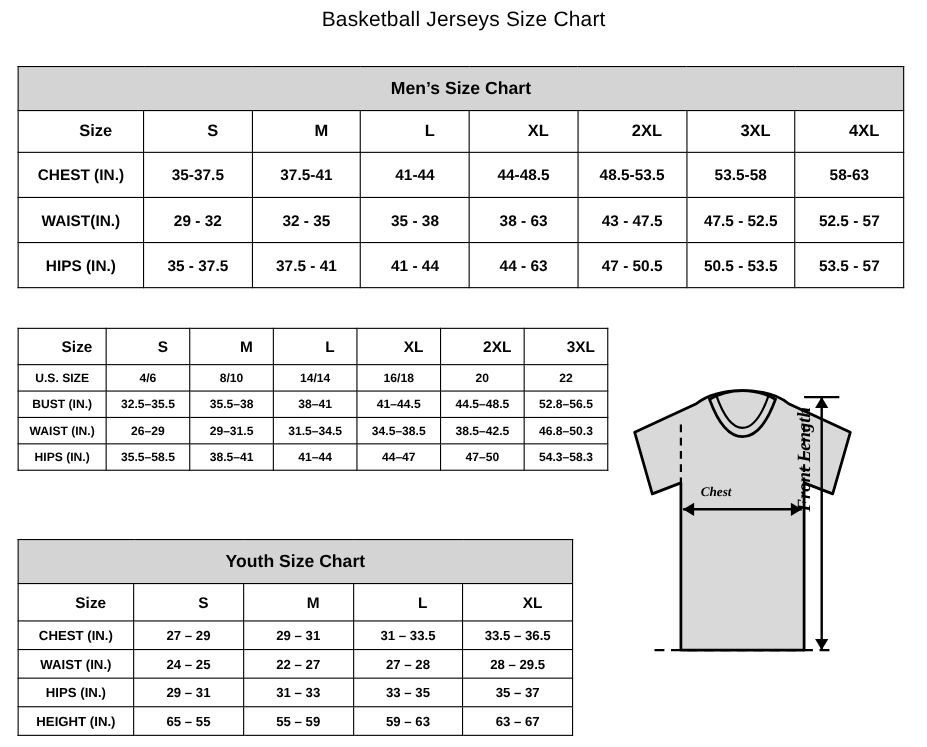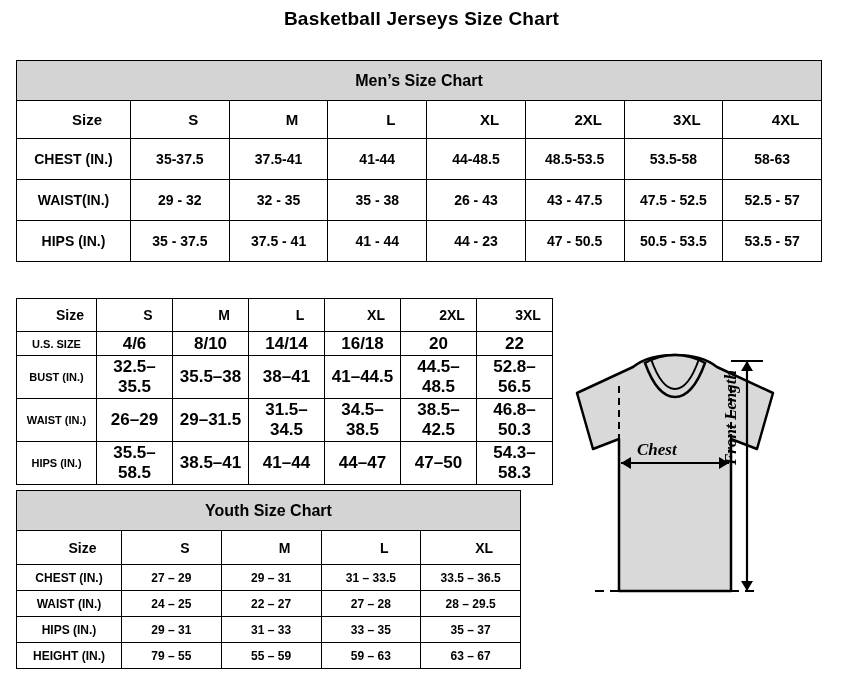--- a/index.html
+++ b/index.html
@@ -14,21 +14,21 @@
   #page {
     position: relative;
     width: 843px;
     height: 679px;
   }
   #main-title {
     position: absolute;
     top: 8px; left: 0; width: 843px;
     text-align: center;
     font-size: 19px;
-    font-weight: bold;
+    font-weight: normal;
     letter-spacing: 0.2px;
   }
 
   table.chart {
     border-collapse: collapse;
     table-layout: fixed;
     background: #ffffff;
   }
   table.chart th, table.chart td {
     border: 1px solid #000000;
@@ -62,21 +62,21 @@
 
   
   #womens-wrap {
     position: absolute;
     top: 298px; left: 16px;
     width: 537px;
   }
   #womens-table { width: 537px; }
   #womens-table .chart-title { height: 38px; font-size: 16px; }
   #womens-table .hdr-row td { height: 33px; font-size: 14px; }
-  #womens-table .body-row td { height: 24px; font-size: 17px; }
+  #womens-table .body-row td { height: 24px; font-size: 11px; }
   #womens-table .body-row td.rowlabel { font-size: 11px; }
   #womens-table col.c0 { width: 80px; }
 
   
   #youth-wrap {
     position: absolute;
     top: 490px; left: 16px;
     width: 505px;
   }
   #youth-table { width: 505px; }
@@ -93,21 +93,21 @@
     width: 310px;
     height: 320px;
   }
   #shirt-wrap svg { display: block; }
   .lbl-chest {
     position: absolute;
     left: 112px; top: 95px;
     font-family: "Liberation Serif", serif;
     font-style: italic;
     font-weight: bold;
-    font-size: 17px;
+    font-size: 12px;
   }
   .lbl-frontlength {
     position: absolute;
     left: 196px; top: 120px;
     font-family: "Liberation Serif", serif;
     font-style: italic;
     font-weight: bold;
     font-size: 17px;
     transform: rotate(-90deg);
     transform-origin: left top;
@@ -155,31 +155,31 @@
           <td>44-48.5</td>
           <td>48.5-53.5</td>
           <td>53.5-58</td>
           <td>58-63</td>
         </tr>
         <tr class="body-row">
           <td class="rowlabel">WAIST(IN.)</td>
           <td>29 - 32</td>
           <td>32 - 35</td>
           <td>35 - 38</td>
-          <td>26 - 43</td>
+          <td>38 - 63</td>
           <td>43 - 47.5</td>
           <td>47.5 - 52.5</td>
           <td>52.5 - 57</td>
         </tr>
         <tr class="body-row">
           <td class="rowlabel">HIPS (IN.)</td>
           <td>35 - 37.5</td>
           <td>37.5 - 41</td>
           <td>41 - 44</td>
-          <td>44 - 23</td>
+          <td>44 - 63</td>
           <td>47 - 50.5</td>
           <td>50.5 - 53.5</td>
           <td>53.5 - 57</td>
         </tr>
       </tbody>
     </table>
   </div>
 
   <div id="womens-wrap">
     <table id="womens-table" class="chart">
@@ -278,21 +278,21 @@
         </tr>
         <tr class="body-row">
           <td class="rowlabel">HIPS  (IN.)</td>
           <td>29  –  31</td>
           <td>31  –  33</td>
           <td>33  –  35</td>
           <td>35  –  37</td>
         </tr>
         <tr class="body-row">
           <td class="rowlabel">HEIGHT  (IN.)</td>
-          <td>79  –  55</td>
+          <td>65  –  55</td>
           <td>55  –  59</td>
           <td>59  –  63</td>
           <td>63  –  67</td>
         </tr>
       </tbody>
     </table>
   </div>
 
   <div id="shirt-wrap">
     <svg width="300" height="300" viewBox="0 0 300 300">

